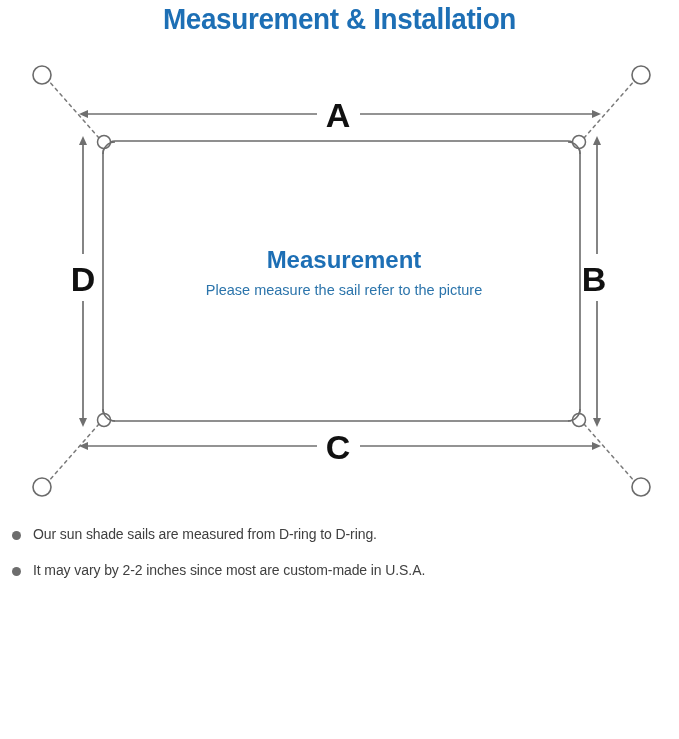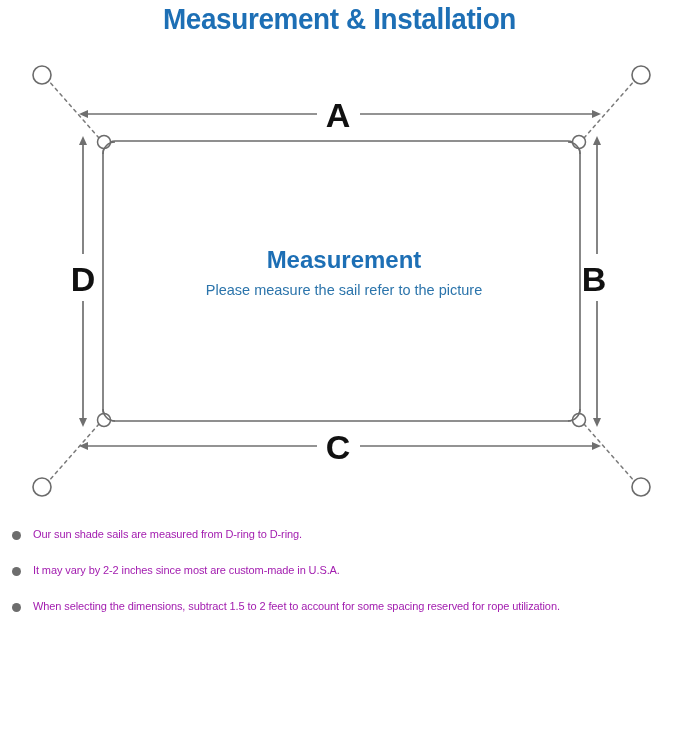--- a/index.html
+++ b/index.html
@@ -85,23 +85,23 @@
     width: 9px;
     height: 9px;
     border-radius: 50%;
     background: #6d6d6d;
     margin-top: 7px;
     margin-right: 12px;
   }
   .note-text {
     flex: 1 1 auto;
     font-family: "Liberation Sans", sans-serif;
-    font-size: 11px;
+    font-size: 14px;
     line-height: 21px;
-    color: #a21caf;
+    color: #404040;
     letter-spacing: -0.1px;
   }
 </style>
 </head>
 <body>
 
 <div class="page">
 
   <div class="title">Measurement &amp; Installation</div>
 
@@ -161,19 +161,15 @@
 
   <div class="notes">
     <div class="note-row">
       <span class="note-bullet"></span>
       <span class="note-text">Our sun shade sails are measured from D-ring to D-ring.</span>
     </div>
     <div class="note-row">
       <span class="note-bullet"></span>
       <span class="note-text">It may vary by 2-2 inches since most are custom-made in U.S.A.</span>
     </div>
-    <div class="note-row">
-      <span class="note-bullet"></span>
-      <span class="note-text">When selecting the dimensions, subtract 1.5 to 2 feet to account for some spacing reserved for rope utilization.</span>
-    </div>
   </div>
 
 </div>
 
 </body></html>

